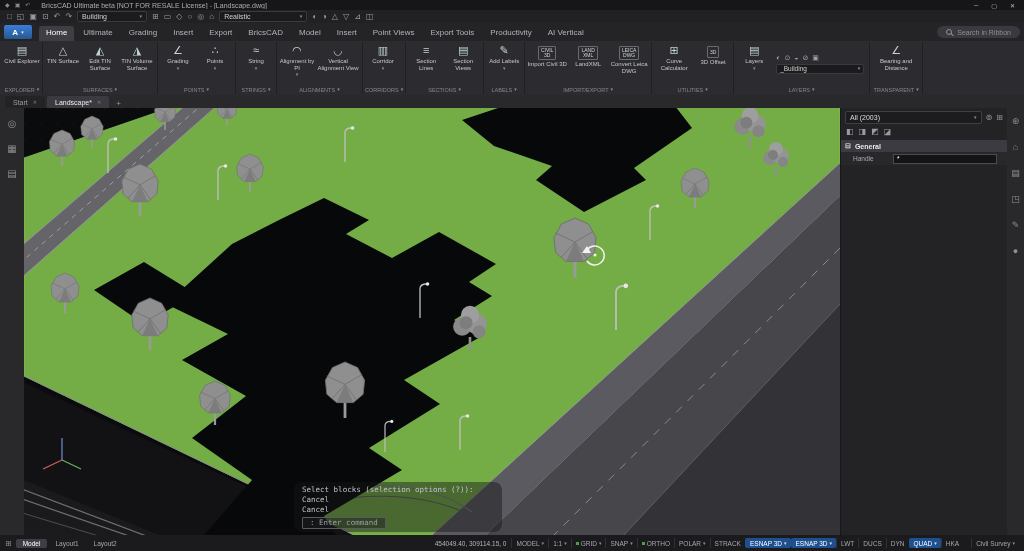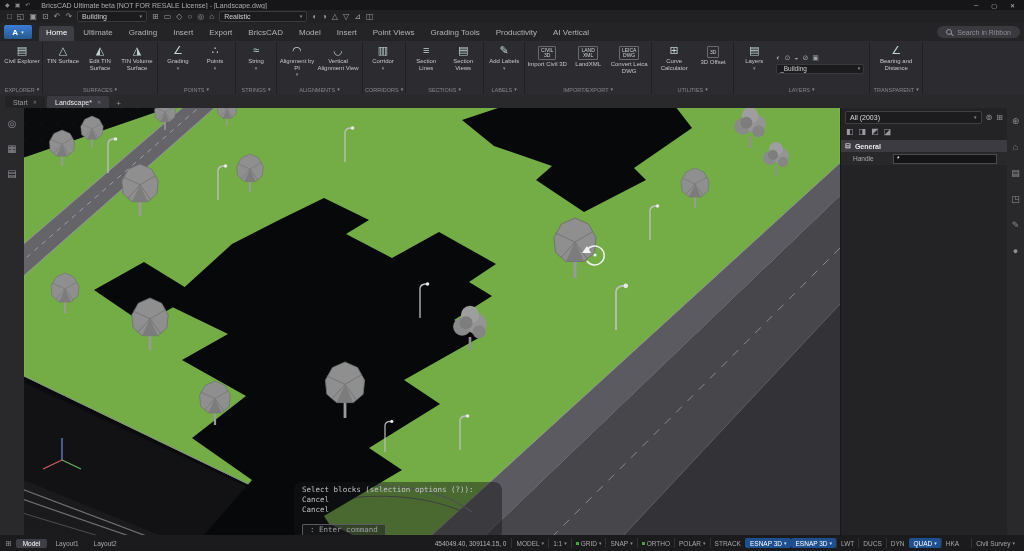--- a/index.html
+++ b/index.html
@@ -61,21 +61,21 @@
     display:flex;align-items:center;justify-content:space-between;padding:0 4px}
   .pico{font-size:8px;color:#9a9aa0;line-height:1}
   .pfilters{display:flex;gap:5px;padding:1px 5px 4px}
   .psection{height:12px;background:#3b3b41;display:flex;align-items:center;gap:4px;padding:0 4px;font-size:7px;font-weight:bold;color:#e8e8e8}
   .prow{display:flex;height:13px;align-items:center;font-size:6.5px;color:#a8a8ae;background:#28282b}
   .prow .plabel{width:52px;padding-left:12px}
   .prow .pval{flex:1;margin-right:10px;background:#141416;border:1px solid #4a4a52;color:#fff;height:10px;display:flex;align-items:center;padding:0 3px}
   
   .cmd{position:absolute;left:270px;top:374px;width:208px;font-family:"DejaVu Sans Mono","Liberation Mono",monospace;
     font-size:7.5px;color:#c4c4c8;line-height:10px;background:rgba(22,22,24,.45);border-radius:8px;padding:3px 8px}
-  .cmd .prompt{margin-top:9px;border:1px solid #5a5a60;border-radius:1px;padding:0 7px;height:12px;display:flex;align-items:center;
+  .cmd .prompt{margin-top:2px;border:1px solid #5a5a60;border-radius:1px;padding:0 7px;height:12px;display:flex;align-items:center;
     color:#9f9fa5;background:rgba(30,30,32,.5);width:max-content}
   
   .statusbar{height:16px;background:#1b1b1e;display:flex;align-items:center;font-size:6.5px;color:#a6a6ac;padding:0 5px}
   .sb-grid{font-size:8px;color:#8a8a90;margin-right:4px}
   .sb-tab{padding:1px 7px;border-radius:2px;margin-right:1px}
   .sb-tab.active{background:#3e3e46;color:#fff}
   .sb-spacer{flex:1}
   .sb-coords{margin-right:5px;color:#b4b4ba;white-space:nowrap}
   .sb-item{padding:0 4px;border-left:1px solid #303036;display:flex;align-items:center;gap:2px;height:10px;white-space:nowrap}
   .sb-item.active{background:#1e4f8f;color:#fff;border-radius:2px;border-left-color:transparent}
@@ -131,21 +131,21 @@
   </div>
   <span class="rtab active">Home</span>
   <span class="rtab">Ultimate</span>
   <span class="rtab">Grading</span>
   <span class="rtab">Insert</span>
   <span class="rtab">Export</span>
   <span class="rtab">BricsCAD</span>
   <span class="rtab">Model</span>
   <span class="rtab">Insert</span>
   <span class="rtab">Point Views</span>
-  <span class="rtab">Grading Tools</span>
+  <span class="rtab">Export Tools</span>
   <span class="rtab">Productivity</span>
   <span class="rtab">AI Vertical</span>
   <div class="ribbon-search">
     <span class="search-glyph"></span>
     <span>Search in Ribbon</span>
   </div>
 </div>
 
 <div class="ribbon">
 

